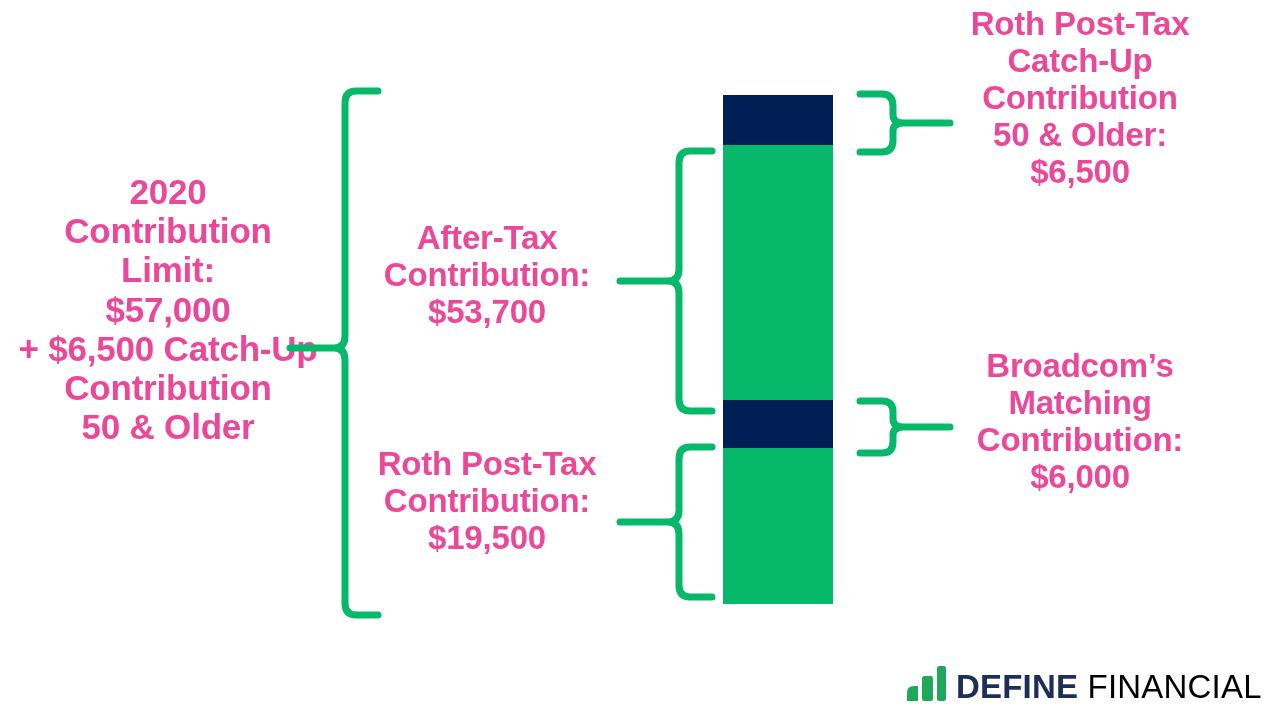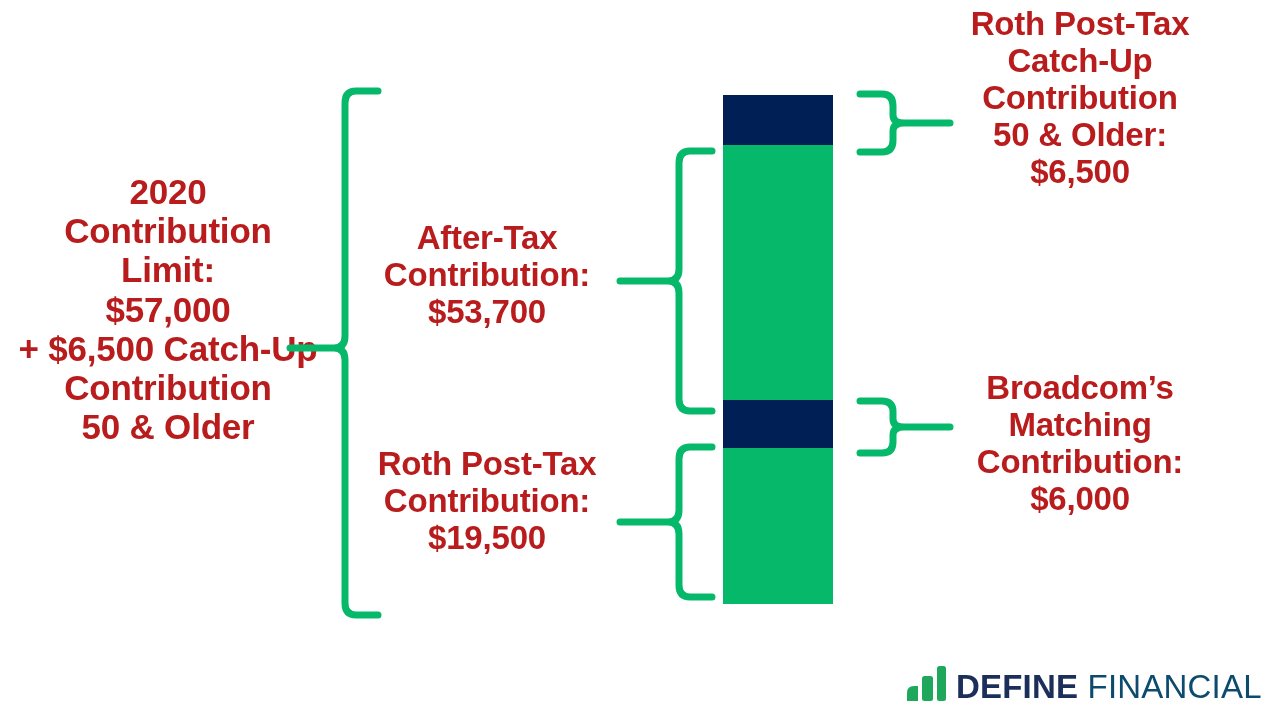--- a/index.html
+++ b/index.html
@@ -12,21 +12,21 @@
     width: 1280px;
     height: 720px;
     background: #ffffff;
     overflow: hidden;
     font-family: "Liberation Sans", "DejaVu Sans", sans-serif;
   }
 
   
   .txt {
     position: absolute;
-    color: #b91c1c;
+    color: #ec4899;
     font-weight: bold;
     text-align: center;
     line-height: 1.12;
     letter-spacing: -0.2px;
     white-space: pre-line;
   }
 
   #left-summary {
     left: 0px;
     top: 172px;
@@ -53,21 +53,20 @@
     top: 6px;
     width: 272px;
     font-size: 33px;
   }
 
   #match-label {
     left: 944px;
     top: 348px;
     width: 272px;
     font-size: 33px;
-    margin-top: 22px;
   }
 
   
   #bar-column {
     position: absolute;
     left: 723px;
     top: 95px;
     width: 110px;
     height: 509px;
   }
@@ -100,21 +99,21 @@
     align-items: center;
   }
   #logo-mark { margin-right: 9px; }
   #logo-text {
     font-size: 33px;
     letter-spacing: 0.2px;
     color: #1C2E5A;
     white-space: nowrap;
   }
   #logo-define { font-weight: bold; text-align: center; }
-  #logo-financial { font-weight: normal; color: #0c4a6e; }
+  #logo-financial { font-weight: normal; color: #000000; }
 </style>
 </head>
 <body>
 
 <div id="slide">
 
   <div class="txt" id="left-summary">2020
 Contribution
 Limit:
 $57,000

